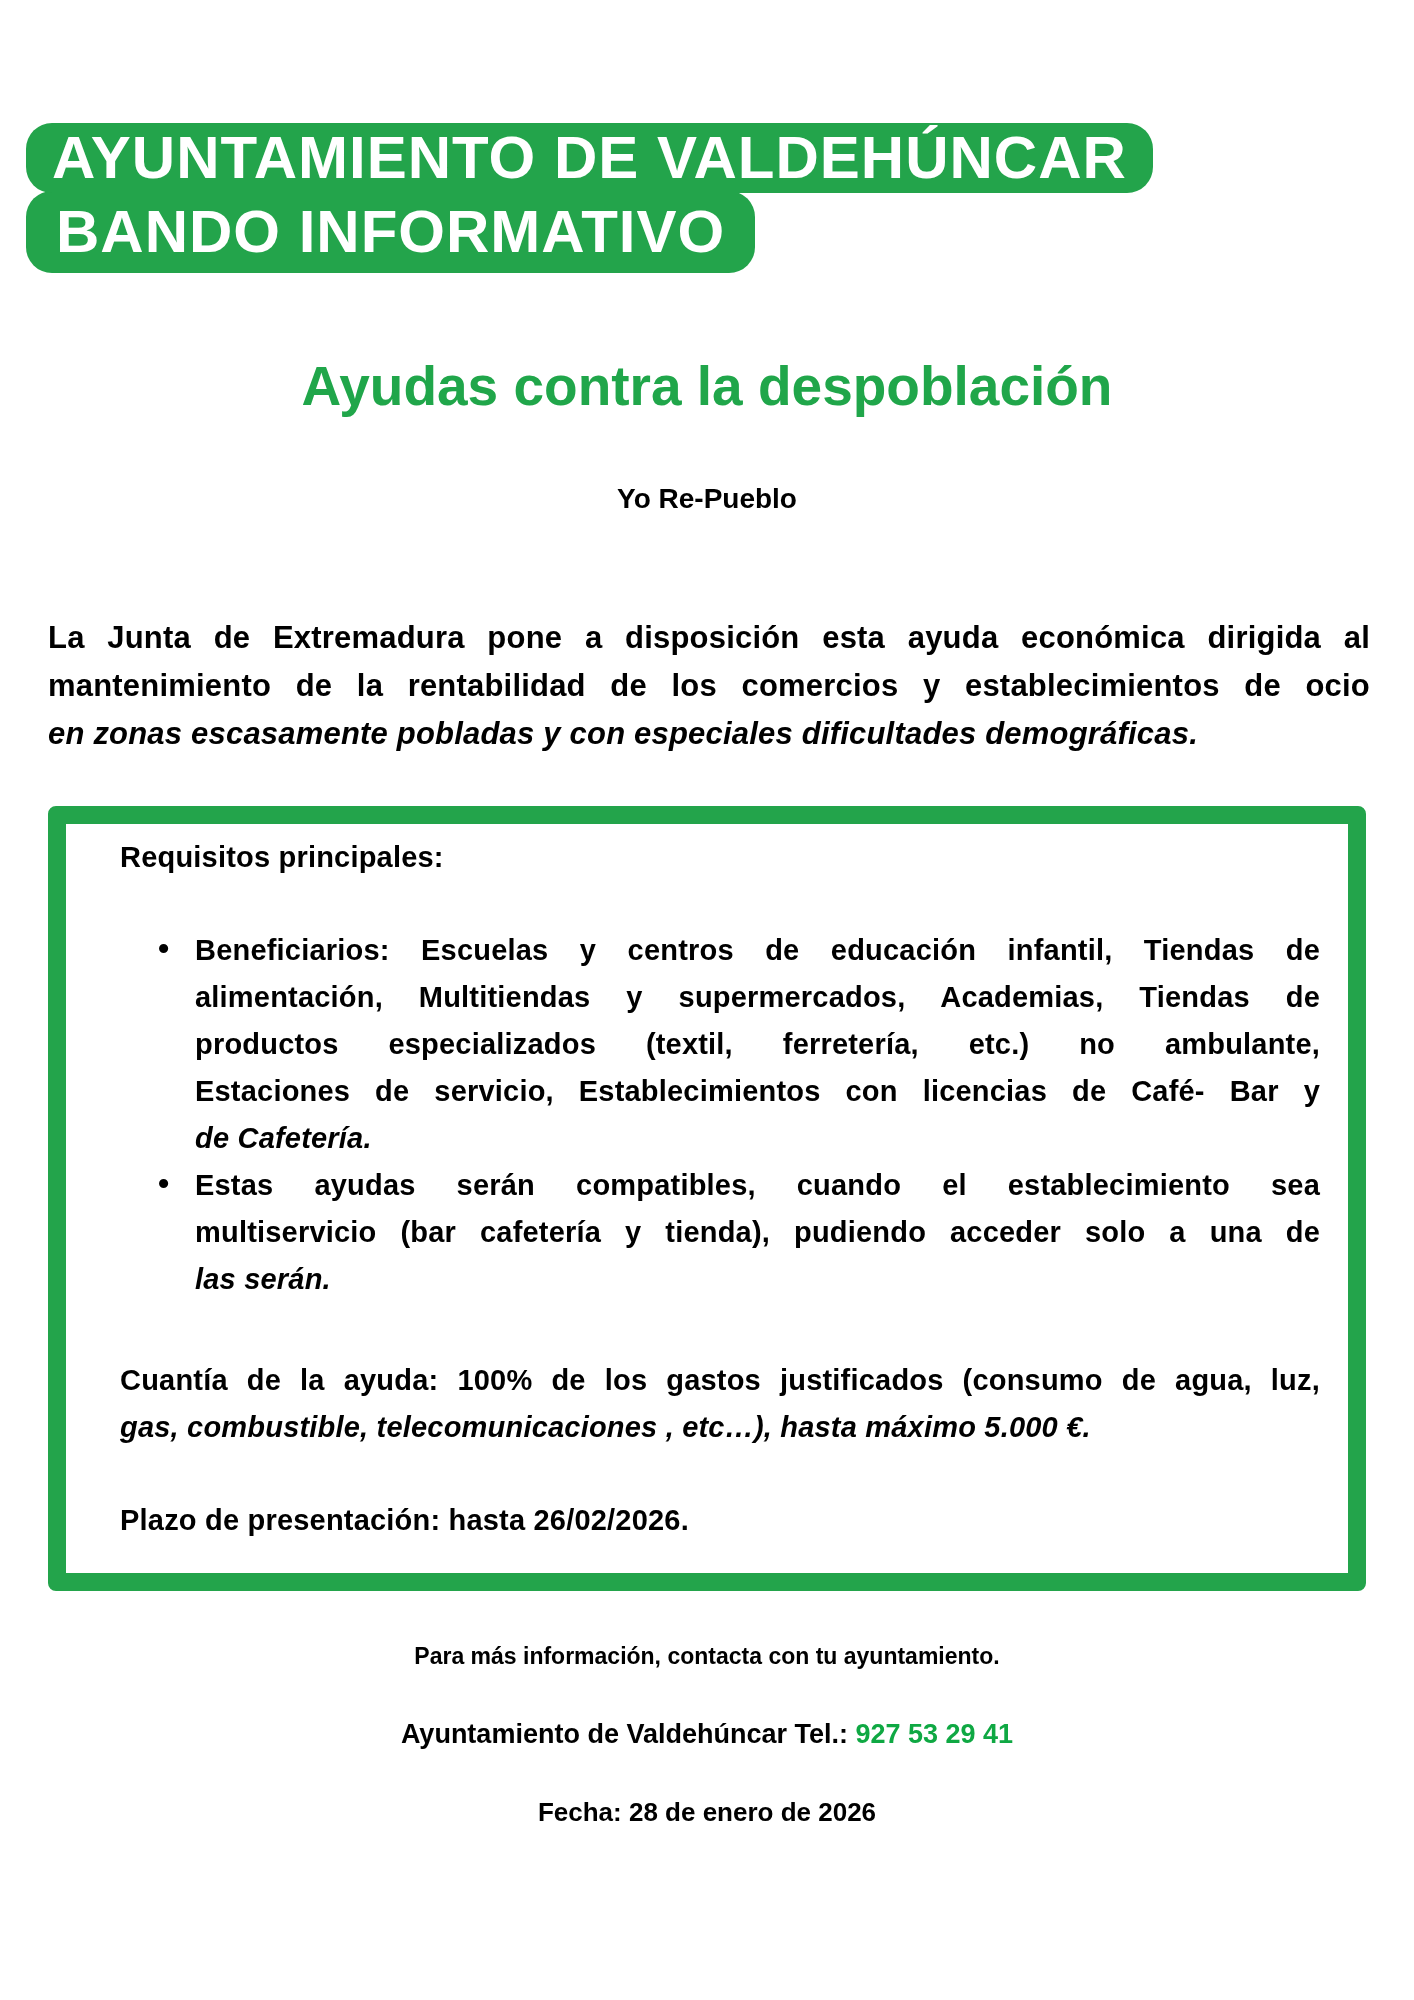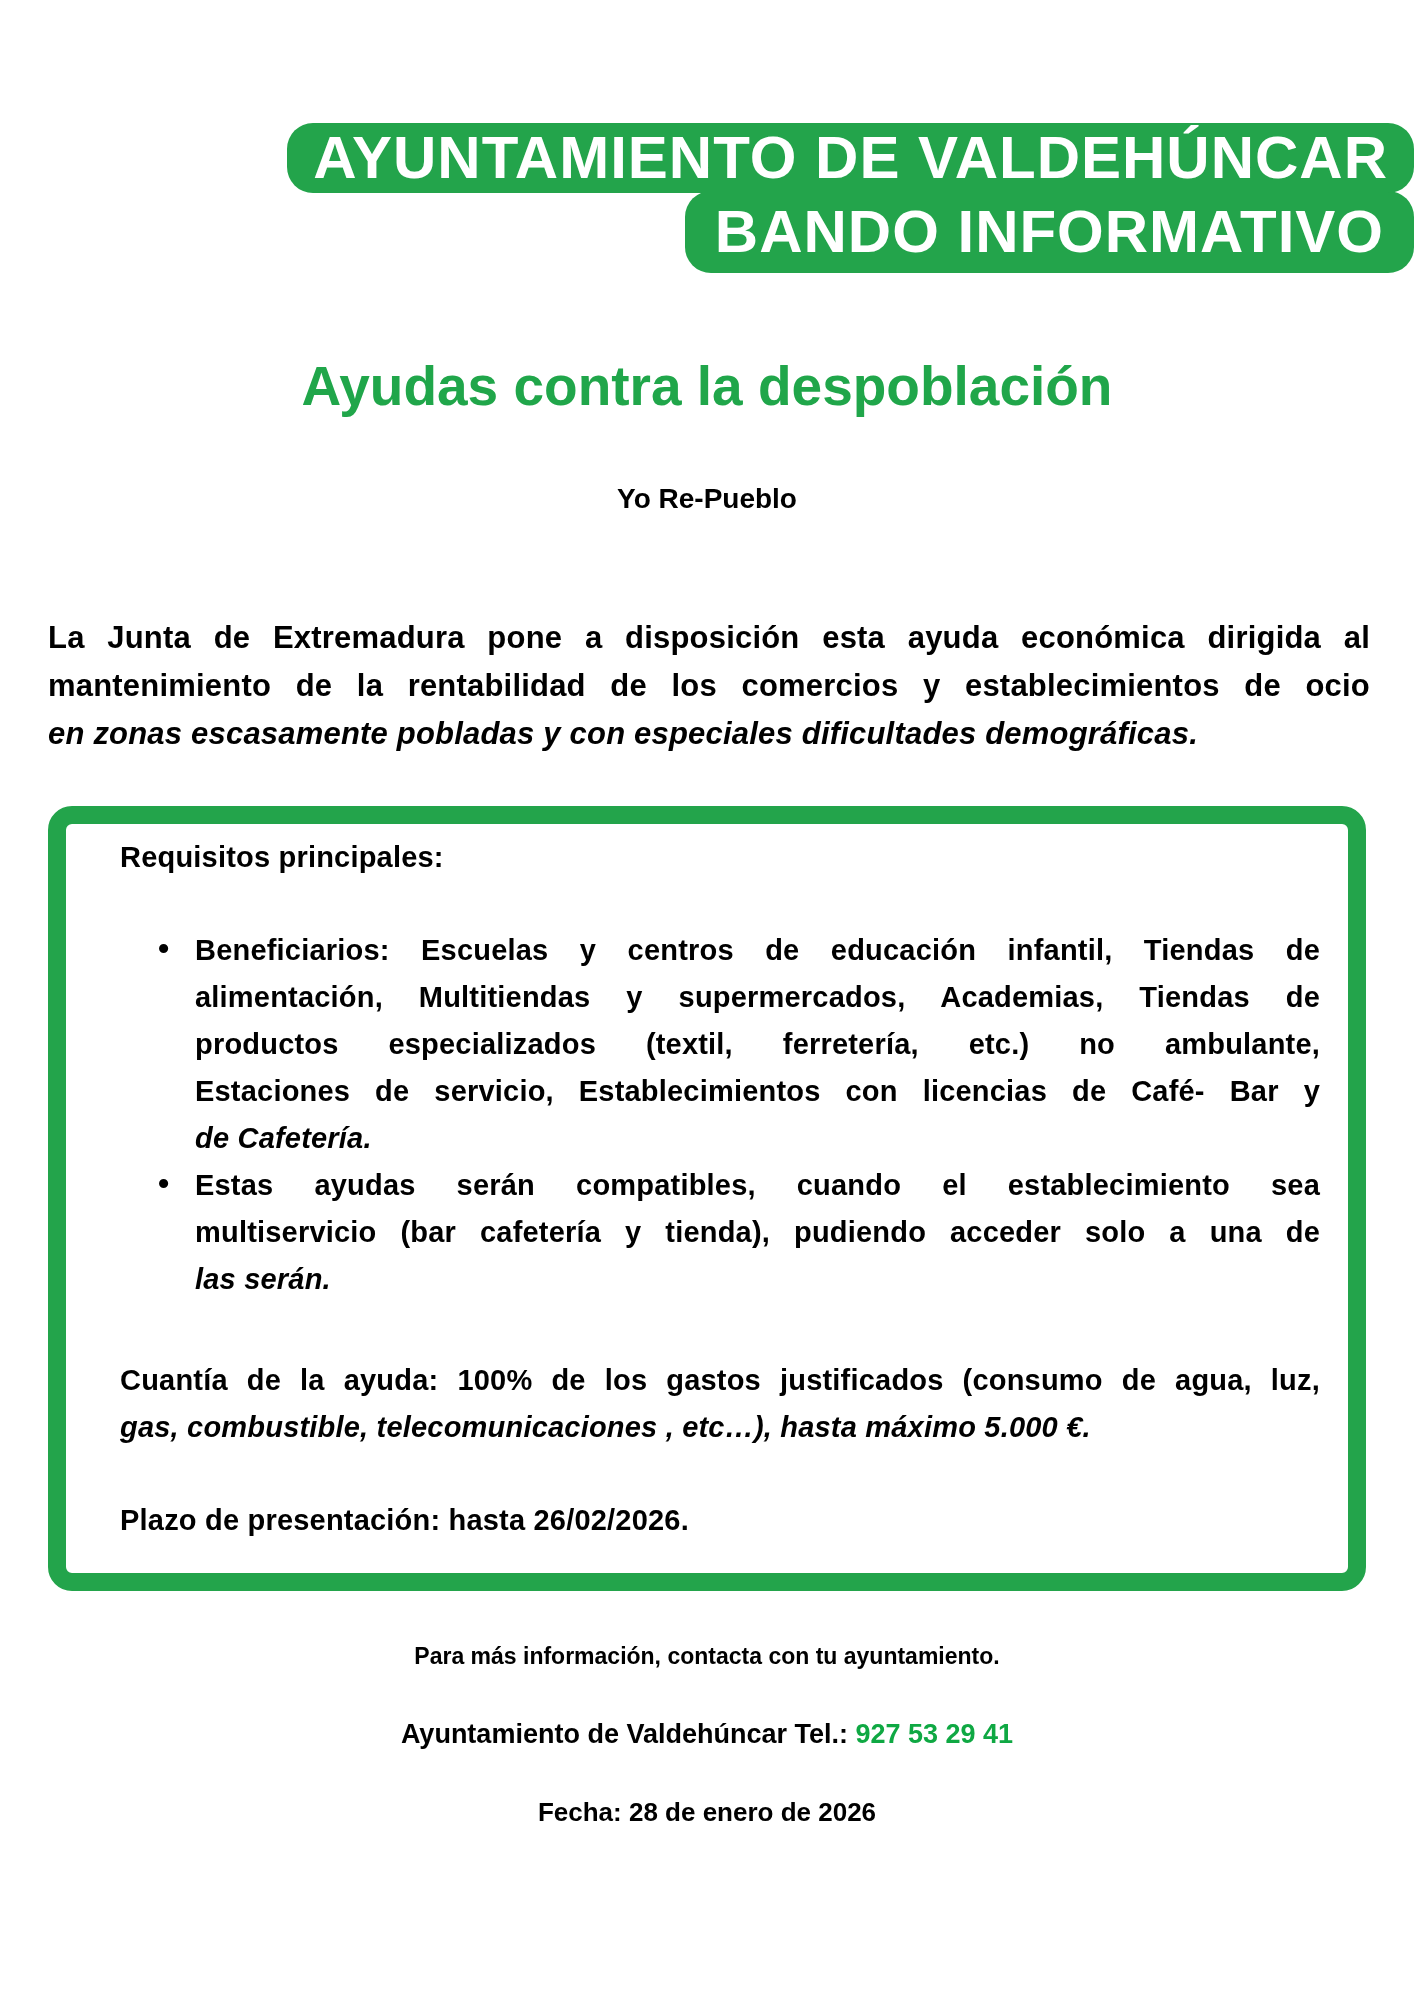--- a/index.html
+++ b/index.html
@@ -13,21 +13,21 @@
     width:1414px;height:2000px;
     box-sizing:border-box;
     overflow:hidden;
     background:#ffffff;
     color:#000;
     font-family:"Liberation Sans", sans-serif;
     font-weight:bold;
     padding-top:123px;
   }
   
-  .header{display:flex;flex-direction:column;align-items:flex-end;}
+  .header{display:flex;flex-direction:column;align-items:flex-start;padding-left:26px;}
   .pill{
     background:var(--green);
     color:#ffffff;
     border-radius:26px;
     text-align:center;
     font-size:60px;
     letter-spacing:1px;
     white-space:nowrap;
   }
   .pill1{line-height:70px;padding:0 26px;position:relative;z-index:2;}
@@ -51,21 +51,21 @@
     margin:91px 44px 0 48px;
     font-size:31px;line-height:48px;
     letter-spacing:0.2px;
   }
   .jline{text-align:justify;text-align-last:justify;}
   .lline{text-align:right;text-align-last:left;font-style:italic;}
   
   .req-box{
     margin:48px 48px 0 48px;
     border:18px solid var(--green);
-    border-radius:24px;
+    border-radius:8px;
     box-sizing:border-box;
     padding:10px 28px 29px 54px;
     font-size:29px;line-height:47px;
     letter-spacing:0.2px;
   }
   .box-heading{text-align:left;}
   .bullet{position:relative;padding-left:75px;}
   .bullet-first{margin-top:46px;}
   .bullet .marker{
     position:absolute;left:38px;top:-2px;

